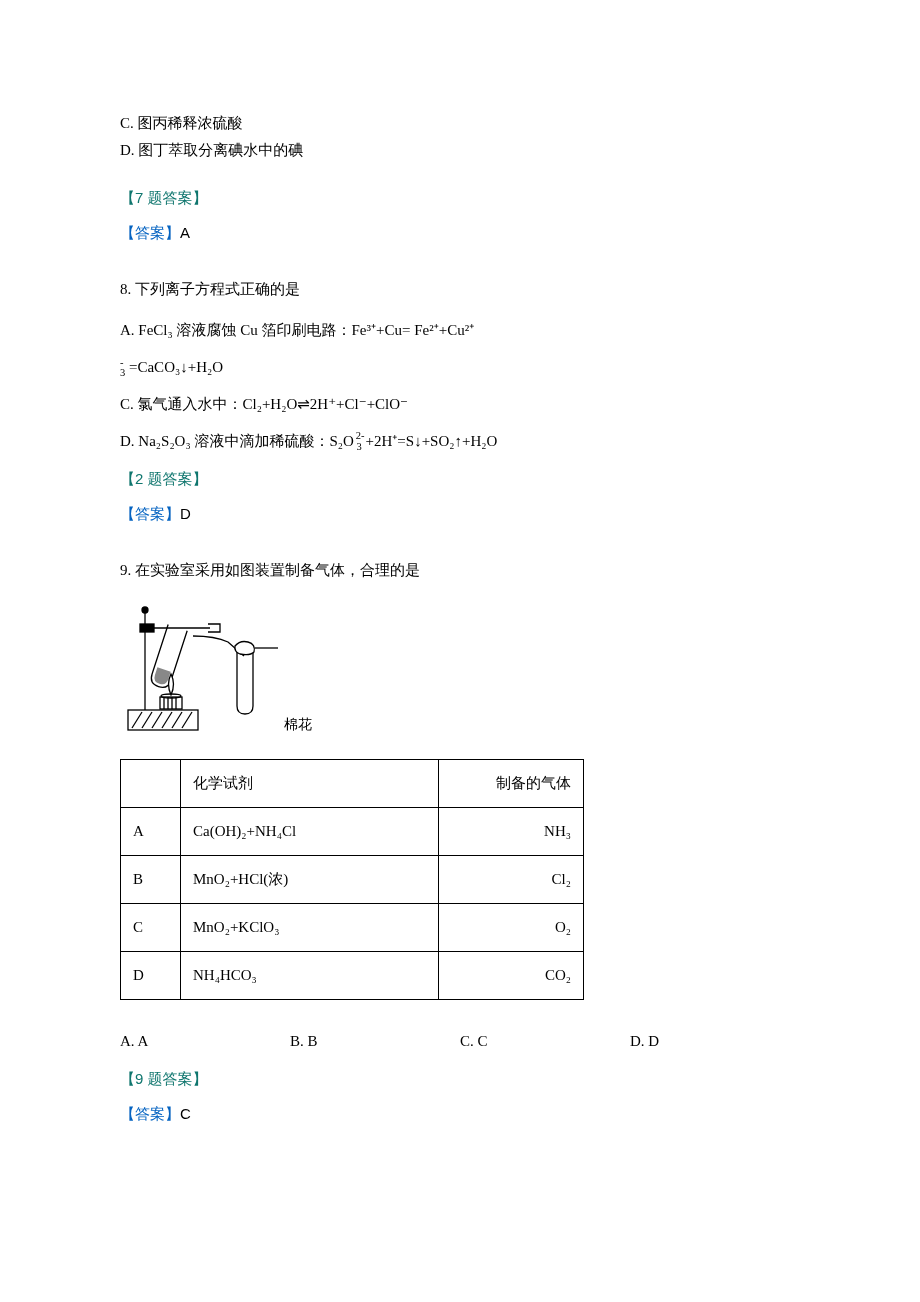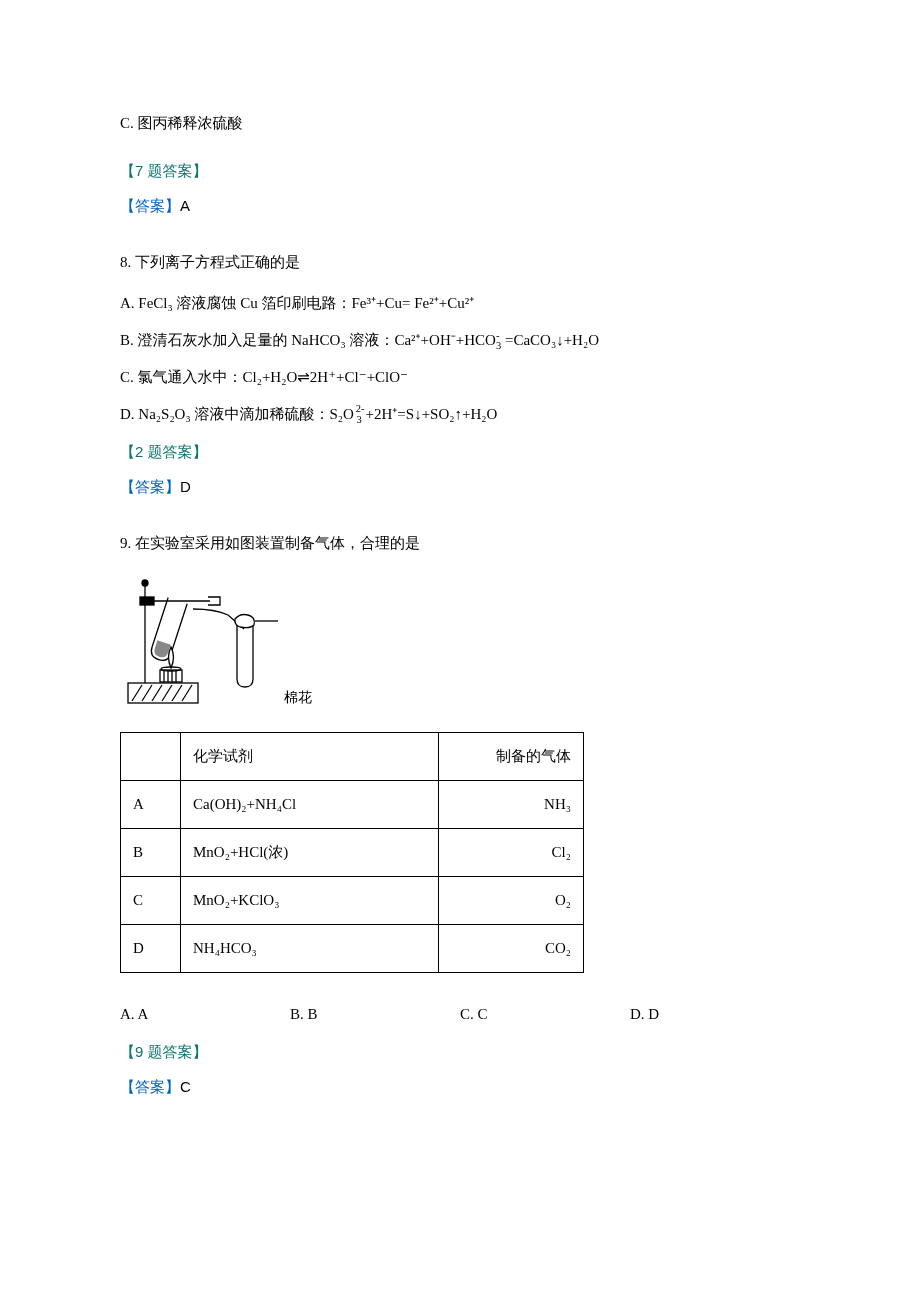--- a/index.html
+++ b/index.html
@@ -72,30 +72,31 @@
       margin: 6px 0 10px 0;
       font-family: "Times New Roman", "SimSun", serif;
     }
     .options4 > div { flex: 1; }
   </style>
 </head>
 <body>
 
 <div class="row-cd">
   <div>C. 图丙稀释浓硫酸</div>
+  <div>D. 图丁萃取分离碘水中的碘</div>
 </div>
 <div class="answer-bracket">【7 题答案】</div>
 <div class="answer-line">
   <span class="label">【答案】</span><span class="value">A</span>
 </div>
 
 <div class="q-stem">8. 下列离子方程式正确的是</div>
 <div class="q-option">A. FeCl₃ 溶液腐蚀 Cu 箔印刷电路：Fe³⁺+Cu= Fe²⁺+Cu²⁺</div>
 <div class="q-option">
-  <span>B. 澄清石灰水加入足量的 NaHCO₃ 溶液：Ca²⁺+OH⁻+HCO</span><span style="position:relative;"><span style="position:absolute;left:0;top:-0.5em;font-size:0.7em;">-</span><sub>3</sub></span><span> =CaCO₃↓+H₂O</span>
+  <span style="position:relative;"><span style="position:absolute;left:0;top:-0.5em;font-size:0.7em;">-</span><sub>3</sub></span><span> =CaCO₃↓+H₂O</span>
 </div>
 <div class="q-option">C. 氯气通入水中：Cl₂+H₂O⇌2H⁺+Cl⁻+ClO⁻</div>
 <div class="q-option">
   <span>D. Na₂S₂O₃ 溶液中滴加稀硫酸：S₂O</span><span style="position:relative;"><span style="position:absolute;left:2px;top:-0.6em;font-size:0.7em;">2-</span><sub>&nbsp;3</sub></span><span> +2H⁺=S↓+SO₂↑+H₂O</span>
 </div>
 <div class="answer-bracket">【2 题答案】</div>
 <div class="answer-line">
   <span class="label">【答案】</span><span class="value">D</span>
 </div>
 

